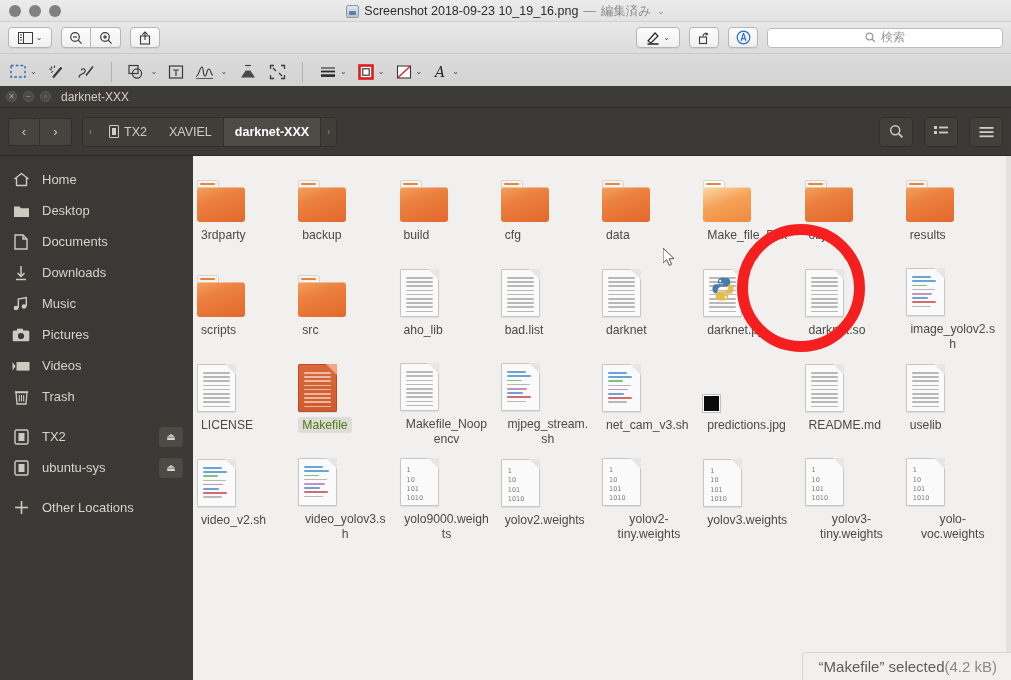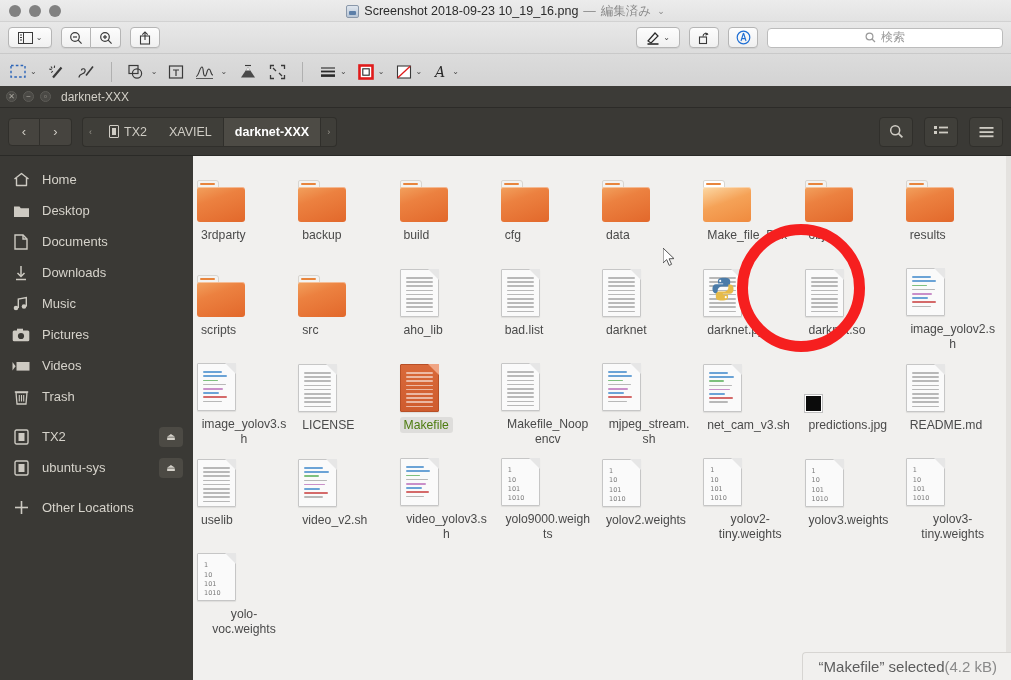--- a/index.html
+++ b/index.html
@@ -800,37 +800,20 @@
                     <div class="ln"></div>
                     <div class="ln"></div>
                     <div class="ln"></div>
                   </div>
                 </div>
               </div>
               <div class="fname">image_yolov2.sh</div>
             </div>
             <div class="cell">
               <div class="ico">
-                <div class="doc code">
-                  <div class="lines">
-                    <div class="ln"></div>
-                    <div class="ln"></div>
-                    <div class="ln"></div>
-                    <div class="ln"></div>
-                    <div class="ln"></div>
-                    <div class="ln"></div>
-                    <div class="ln"></div>
-                    <div class="ln"></div>
-                  </div>
-                </div>
-              </div>
-              <div class="fname">image_yolov3.sh</div>
-            </div>
-            <div class="cell">
-              <div class="ico">
                 <div class="doc">
                   <div class="lines">
                     <div class="ln"></div>
                     <div class="ln"></div>
                     <div class="ln"></div>
                     <div class="ln"></div>
                     <div class="ln"></div>
                     <div class="ln"></div>
                     <div class="ln"></div>
                     <div class="ln"></div>

